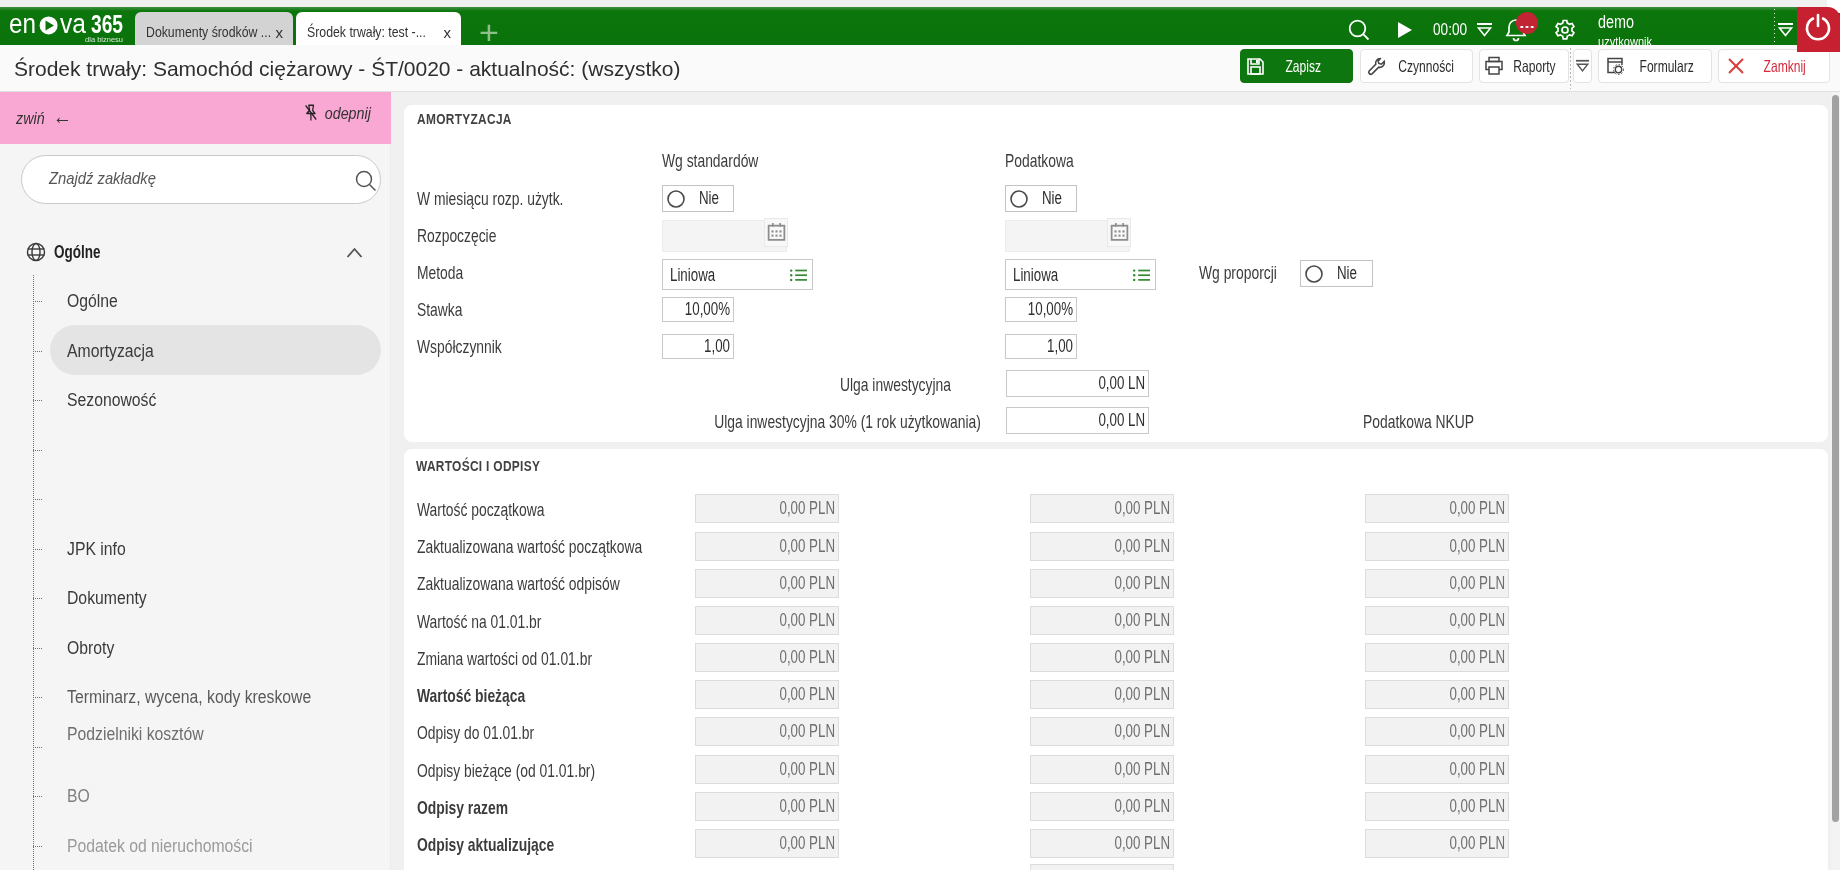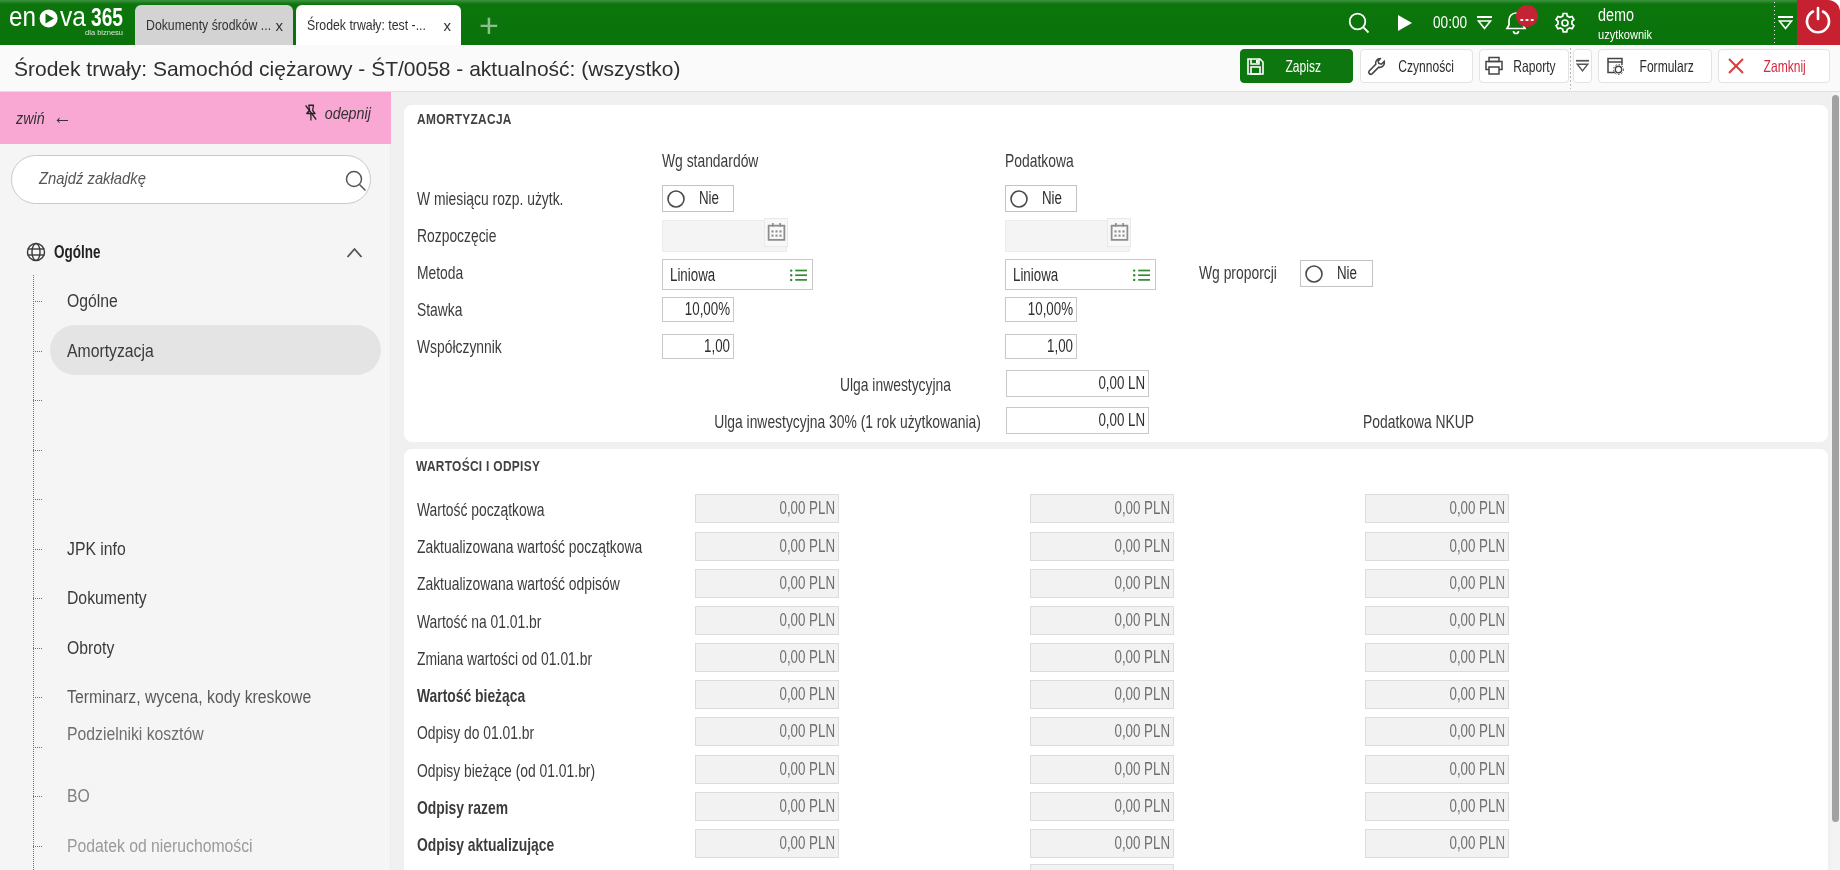--- a/index.html
+++ b/index.html
@@ -1,21 +1,21 @@
 <!DOCTYPE html>
 <html><head>
 <meta charset="utf-8">
 <style>
 * { margin:0; padding:0; box-sizing:border-box; }
 html,body { width:1840px; height:870px; overflow:hidden; background:#f0f0f0;
   font-family:"Liberation Sans", sans-serif; }
 .abs { position:absolute; }
 
 
-#topbar { position:absolute; left:0; top:0; width:1840px; height:45px; background:linear-gradient(180deg, #3f9340 0%, #0c750c 9%, #0a720a 100%); }
+#topbar { position:absolute; left:0; top:7px; width:1840px; height:45px; background:linear-gradient(180deg, #3f9340 0%, #0c750c 9%, #0a720a 100%); }
 #logo { position:absolute; left:9px; top:5px; color:#fff; }
 #powerbox { position:absolute; right:0; top:0; width:43px; height:45px; background:#c62031; border-top-right-radius:12px; z-index:3; }
 #corner { position:absolute; right:0; top:0; width:13px; height:13px; background:#fff; z-index:2;}
 
 
 .tab { position:absolute; top:5px; height:40px; border-radius:6px 6px 0 0;
   font-size:15px; color:#333; }
 #tab1 { left:135px; width:158px; background:#d3d3d3; }
 #tab2 { left:296px; width:165px; background:#fff; }
 .tab .lbl { position:absolute; left:11px; top:48%; white-space:nowrap;
@@ -39,21 +39,21 @@
 .tbtn { position:absolute; top:4px; height:34px; background:#fff; border:1px solid #e3e3e3; border-radius:4px;
   display:flex; align-items:center; font-size:16.5px; color:#2b2b2b; }
 .tbtn svg { flex:0 0 auto; }
 .tbtn span { transform:scaleX(0.73); transform-origin:50% 50%; white-space:nowrap; }
 
 
 #sidebar { position:absolute; left:0; top:92px; width:391px; height:778px; background:#f5f5f5; border-right:1px solid #ebebeb; }
 #sideband { position:absolute; left:0; top:0; width:391px; height:52px; background:#f9a8d4; }
 #sideband .zwin { position:absolute; left:16px; top:11px; font-style:italic; font-size:17px; color:#333; transform:scaleX(0.84); transform-origin:0 50%; }
 #sideband .odep { position:absolute; right:20px; top:11px; font-style:italic; font-size:17px; color:#333; transform:scaleX(0.84); transform-origin:100% 50%; }
-#searchpill { position:absolute; left:11px; top:63px; width:360px; height:49px; background:#fff; border:1px solid #c9c9c9; border-radius:25px; }
+#searchpill { position:absolute; left:21px; top:63px; width:360px; height:49px; background:#fff; border:1px solid #c9c9c9; border-radius:25px; }
 #searchpill .ph { position:absolute; left:27px; top:13px; font-style:italic; font-size:17px; color:#555; transform:scaleX(0.87); transform-origin:0 50%; }
 #searchpill svg { position:absolute; right:2px; top:13px; }
 .tnode { position:absolute; left:0; width:391px; height:50px; }
 .tnode .txt { position:absolute; left:67px; top:50%; transform:translateY(-50%) scaleX(0.9); transform-origin:0 50%; font-size:17.5px; color:#3a3a3a; white-space:nowrap; }
 .pill { position:absolute; left:50px; top:0; width:331px; height:50px; border-radius:25px; background:#e4e4e4; }
 #vline { position:absolute; left:33px; border-left:1px dotted #707070; width:0; }
 .hdash { position:absolute; left:33px; width:9px; border-top:1px dotted #707070; }
 
 
 .card { position:absolute; background:#fff; border-radius:8px; }
@@ -155,21 +155,21 @@
   </div>
   <div id="powerbox">
     <svg width="30" height="30" viewBox="0 0 30 30" style="position:absolute; left:6px; top:6px;">
       <path d="M10 5.5 A 11 11 0 1 0 20 5.5" fill="none" stroke="#fff" stroke-width="2.6" stroke-linecap="round"></path>
       <line x1="15" y1="2" x2="15" y2="13" stroke="#fff" stroke-width="2.6" stroke-linecap="round"></line>
     </svg>
   </div>
 </div>
 <div id="corner"></div>
 <div id="titlebar">
-  <div id="pagetitle">Środek trwały: Samochód ciężarowy - ŚT/0058 - aktualność: (wszystko)</div>
+  <div id="pagetitle">Środek trwały: Samochód ciężarowy - ŚT/0020 - aktualność: (wszystko)</div>
   <div class="tbtn" style="left:1240px; width:113px; background:#0e760e; border-color:#0e760e; color:#fff;">
     <svg width="19" height="19" viewBox="0 0 19 19" style="margin-left:5px;">
         <path d="M2 2 h12 l3 3 v12 h-15 Z" fill="none" stroke="#fff" stroke-width="1.6"></path>
         <path d="M5 2 v5 h8 v-5" fill="none" stroke="#fff" stroke-width="1.6"></path>
         <rect x="10" y="3" width="2" height="3" fill="#fff"></rect>
         <rect x="5" y="10" width="9" height="7" fill="none" stroke="#fff" stroke-width="1.6"></rect>
       </svg>
     <span style="margin:0 auto; padding-right:14px;">Zapisz</span>
   </div>
   <div class="tbtn" style="left:1360px; width:113px;">
@@ -241,20 +241,23 @@
         <polyline points="1.5,10 8.5,2 15.5,10" fill="none" stroke="#555" stroke-width="1.8"></polyline>
       </svg>
   </div>
   <div id="vline" style="top:183px; height:595px;"></div>
   <div class="pill" style="top:233px;"></div>
   <div class="tnode" style="top:184px;">
       <span class="txt">Ogólne</span>
     </div>
   <div class="tnode" style="top:234px;">
       <span class="txt">Amortyzacja</span>
+    </div>
+  <div class="tnode" style="top:283px;">
+      <span class="txt">Sezonowość</span>
     </div>
   <div class="tnode" style="top:432px;">
       <span class="txt">JPK info</span>
     </div>
   <div class="tnode" style="top:481px;">
       <span class="txt">Dokumenty</span>
     </div>
   <div class="tnode" style="top:531px;">
       <span class="txt">Obroty</span>
     </div>

